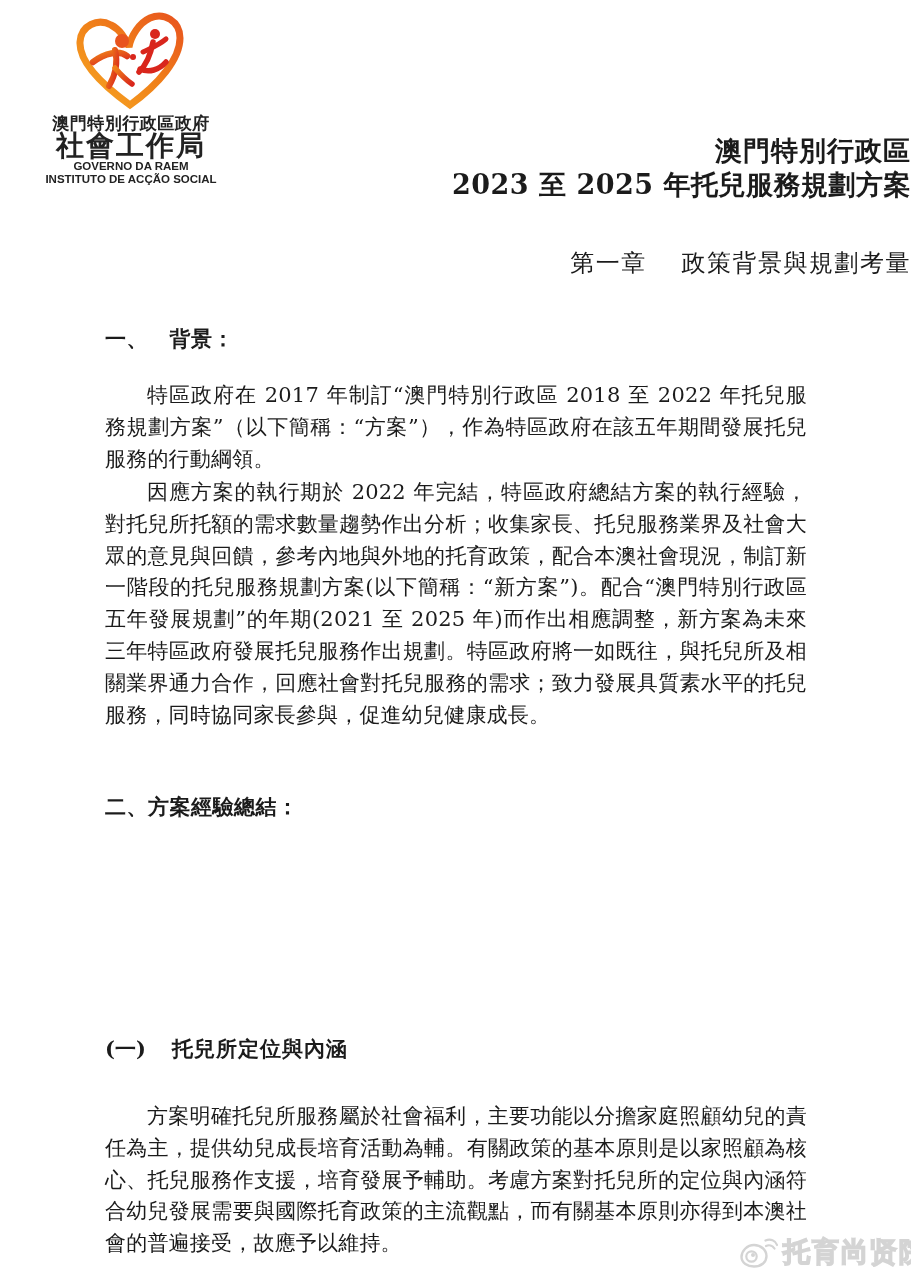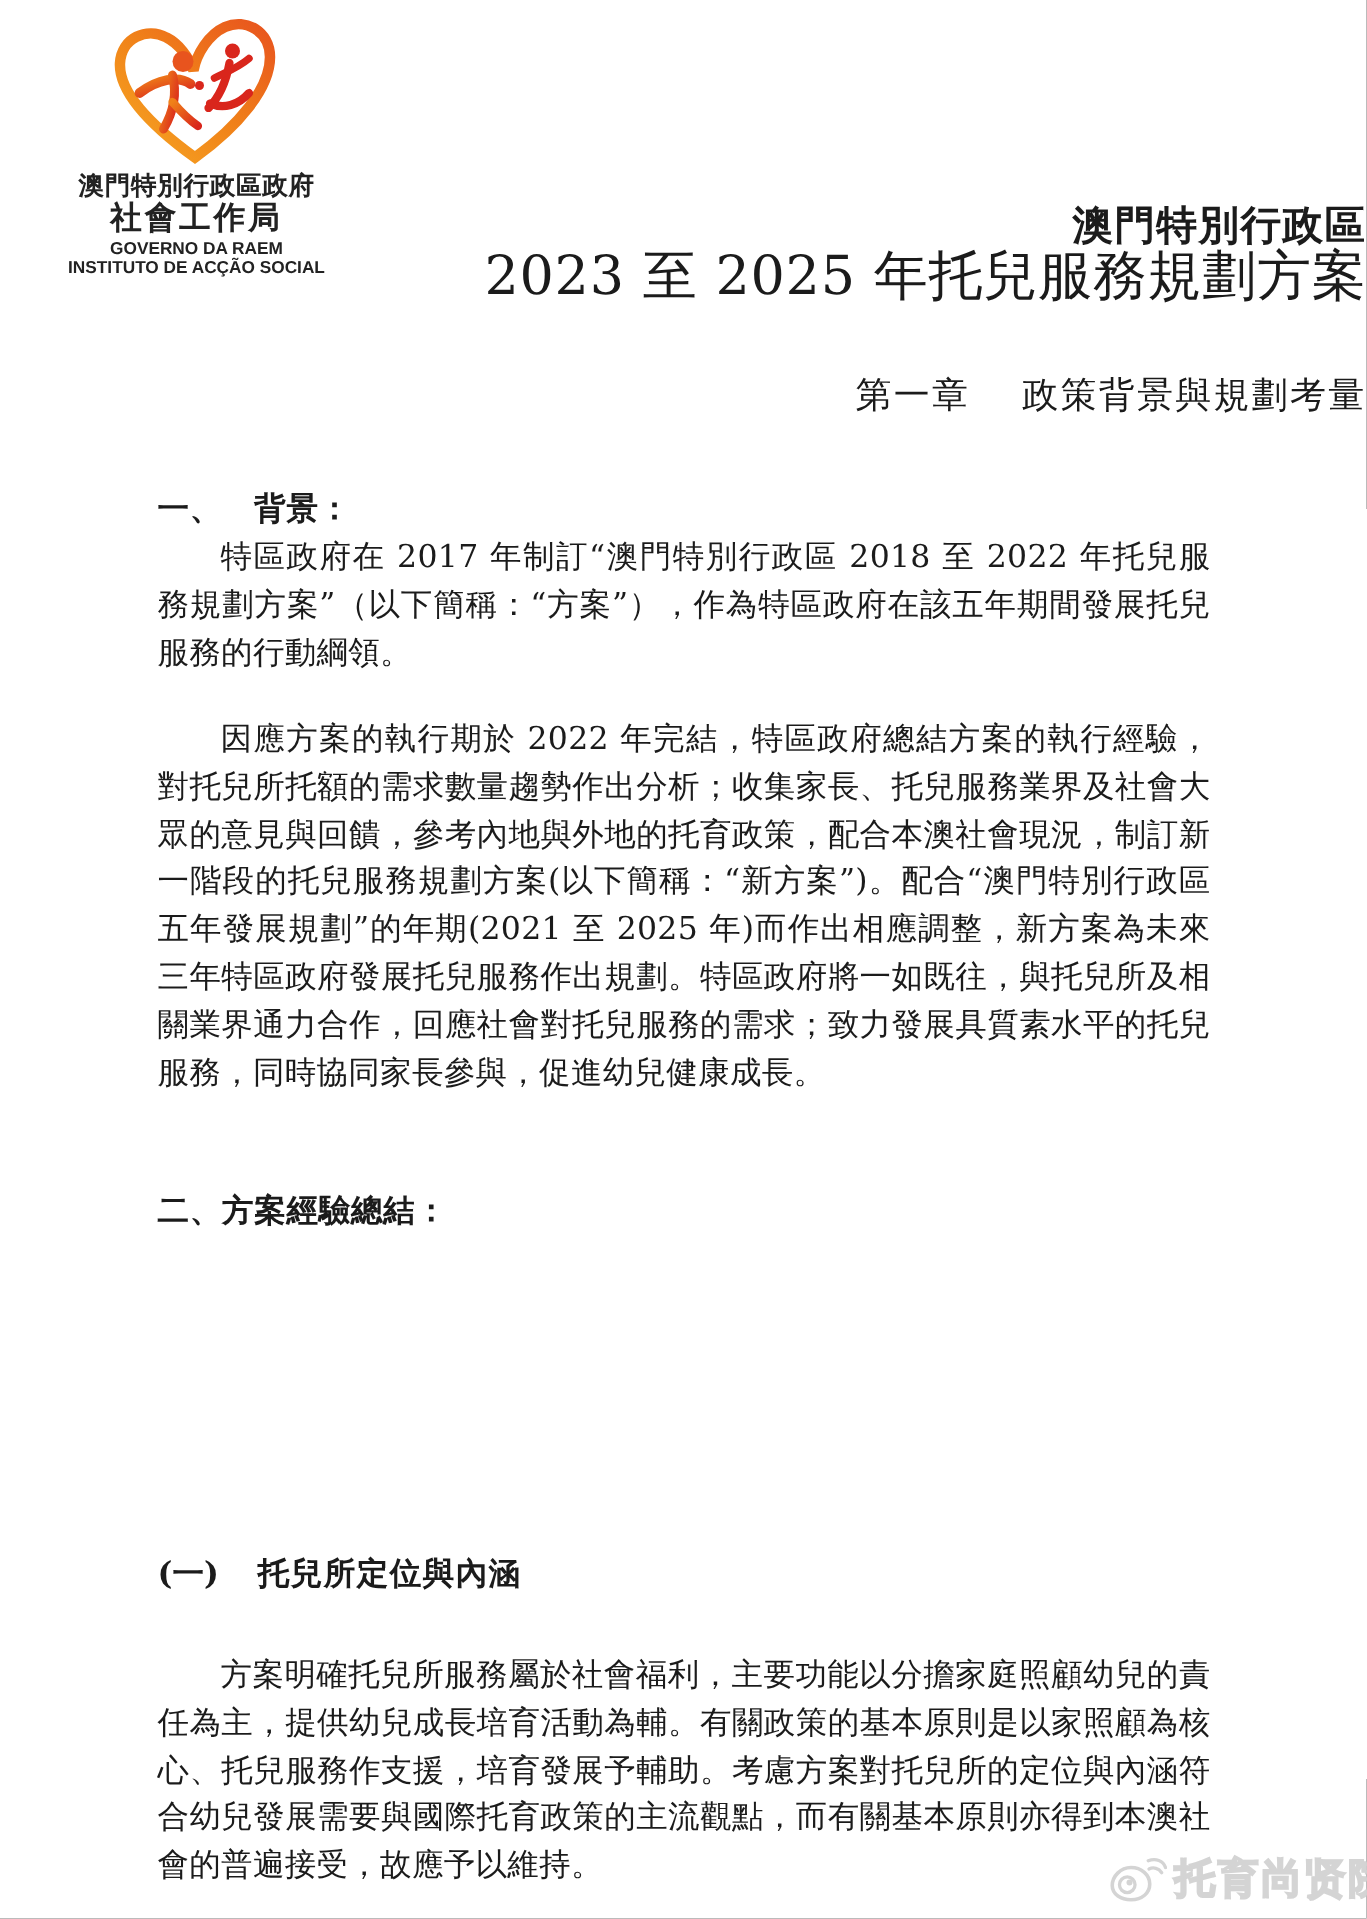--- a/index.html
+++ b/index.html
@@ -18,34 +18,34 @@
   .logo-block {
     position: absolute;
     left: 28px;
     top: 12px;
     width: 206px;
     text-align: center;
     font-family: "Liberation Sans", sans-serif;
   }
   .logo-block svg.heart { display: block; margin: 0 auto; }
   .org-zh-1 { font-size: 17px; font-weight: bold; letter-spacing: 0.5px; line-height: 23px; color: #222; }
-  .org-zh-2 { font-size: 21px; font-weight: bold; letter-spacing: 2px; line-height: 22px; color: #222; }
+  .org-zh-2 { font-size: 28px; font-weight: bold; letter-spacing: 2px; line-height: 22px; color: #222; }
   .org-pt-1 { font-size: 11.5px; font-weight: bold; line-height: 13px; margin-top: 3px; color: #222; }
   .org-pt-2 { font-size: 11.5px; font-weight: bold; line-height: 13px; color: #222; }
 
   
   .center-col {
     position: absolute;
     left: 0; right: 0;
     text-align: right;
     padding-left: 22px;
   }
   .doc-title { top: 136px; }
   .doc-title .t1 { font-size: 27px; font-weight: bold; letter-spacing: 1px; line-height: 30px; }
-  .doc-title .t2 { font-size: 36px; font-weight: normal; letter-spacing: 0.5px; line-height: 30px; margin-top: 4px; }
+  .doc-title .t2 { font-size: 27px; font-weight: bold; letter-spacing: 0.5px; line-height: 30px; margin-top: 4px; }
   .chapter { top: 247px; font-size: 24px; font-weight: normal; letter-spacing: 1.5px; }
 
   
   .content-block {
     position: absolute;
     left: 105px;
     width: 702px;
     font-size: 21px;
     line-height: 31.8px;
   }
@@ -117,21 +117,21 @@
   </div>
 
   <div class="center-col doc-title">
     <div class="t1">澳門特別行政區</div>
     <div class="t2">2023 至 2025 年托兒服務規劃方案</div>
   </div>
 
   <div class="center-col chapter">第一章　 政策背景與規劃考量</div>
 
   <div class="content-block sec-heading" style="top:323px;">一、　背景：</div>
-  <div class="content-block para" style="top:356px;">特區政府在 2017 年制訂“澳門特別行政區 2018 至 2022 年托兒服務規劃方案”（以下簡稱：“方案”），作為特區政府在該五年期間發展托兒服務的行動綱領。</div>
+  <div class="content-block para" style="top:380px;">特區政府在 2017 年制訂“澳門特別行政區 2018 至 2022 年托兒服務規劃方案”（以下簡稱：“方案”），作為特區政府在該五年期間發展托兒服務的行動綱領。</div>
   <div class="content-block para" style="top:477px;">因應方案的執行期於 2022 年完結，特區政府總結方案的執行經驗，對托兒所托額的需求數量趨勢作出分析；收集家長、托兒服務業界及社會大眾的意見與回饋，參考內地與外地的托育政策，配合本澳社會現況，制訂新一階段的托兒服務規劃方案(以下簡稱：“新方案”)。配合“澳門特別行政區五年發展規劃”的年期(2021 至 2025 年)而作出相應調整，新方案為未來三年特區政府發展托兒服務作出規劃。特區政府將一如既往，與托兒所及相關業界通力合作，回應社會對托兒服務的需求；致力發展具質素水平的托兒服務，同時協同家長參與，促進幼兒健康成長。</div>
 
   <div class="content-block sec-heading" style="top:791px;">二、方案經驗總結：</div>
 
   <div class="content-block" style="top:1033px;">
     <span class="sub-num">(一)</span><span class="sub-title">托兒所定位與內涵</span>
   </div>
   <div class="content-block para" style="top:1079px;margin-top:22px;">方案明確托兒所服務屬於社會福利，主要功能以分擔家庭照顧幼兒的責任為主，提供幼兒成長培育活動為輔。有關政策的基本原則是以家照顧為核心、托兒服務作支援，培育發展予輔助。考慮方案對托兒所的定位與內涵符合幼兒發展需要與國際托育政策的主流觀點，而有關基本原則亦得到本澳社會的普遍接受，故應予以維持。</div>
 
   <div class="watermark">

